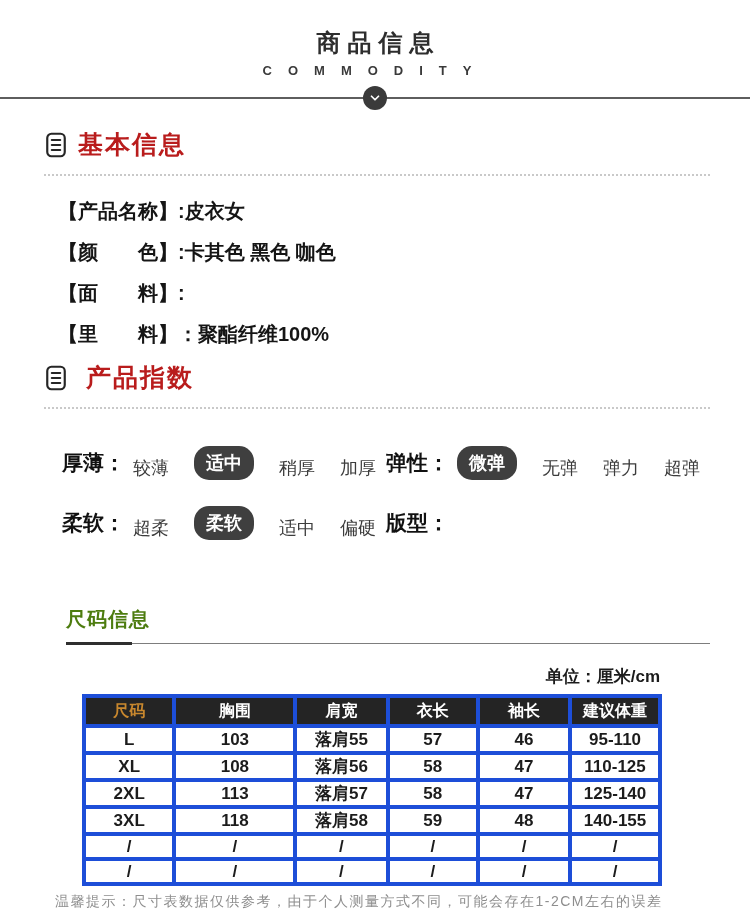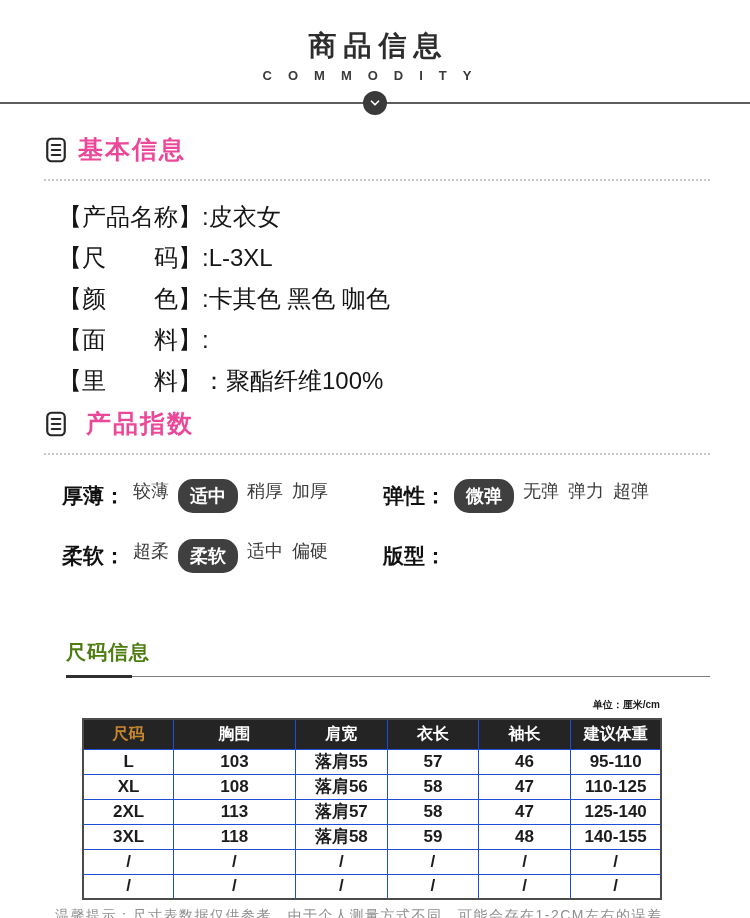--- a/index.html
+++ b/index.html
@@ -12,21 +12,21 @@
     margin: 0 auto;
     background: #ffffff;
     overflow: hidden;
     color: #1c1c1c;
   }
 
   
   .top-header { padding-top: 28px; }
   .page-title {
     text-align: center;
-    font-size: 28px;
+    font-size: 24px;
     font-weight: bold;
     color: #2d2d2d;
     letter-spacing: 7px;
     padding-left: 7px;
     line-height: 1.25;
   }
   .page-subtitle {
     text-align: center;
     font-size: 13px;
     font-weight: bold;
@@ -50,59 +50,59 @@
   
   .section-header {
     display: flex; align-items: center; gap: 12px;
     margin-left: 46px;
   }
   .section-header.first { margin-top: 16px; }
   .section-header.second { margin-top: 6px; gap: 20px; }
   .section-title {
     font-size: 25px;
     font-weight: bold;
-    color: #ec4899;
+    color: #b91c1c;
     letter-spacing: 2px;
   }
   .doc-icon svg { display: block; }
   .dotted-sep {
     margin: 13px 40px 0 44px;
     height: 0;
     border-top: 2px dotted #c9c9c9;
   }
 
   
   .spec-list { margin: 15px 0 0 58px; }
   .spec-row {
     display: flex; align-items: center;
     height: 41px;
-    font-size: 24px;
-    font-weight: normal;
+    font-size: 20px;
+    font-weight: bold;
     color: #151515;
   }
   .spec-label { white-space: pre; }
   .spec-value { white-space: pre; }
 
   
   .index-grid {
-    margin: 24px 56px 0 62px;
+    margin: 37px 56px 0 62px;
     display: grid;
     grid-template-columns: 1fr 1fr;
     row-gap: 26px;
     column-gap: 10px;
   }
   .index-group { display: flex; align-items: center; height: 34px; }
   .index-label {
     font-size: 21px;
     font-weight: bold;
     color: #111;
     margin-right: 8px;
     white-space: nowrap;
   }
-  .index-options { display: flex; align-items: flex-start; gap: 9px; }
+  .index-options { display: flex; align-items: flex-end; gap: 25px; }
   .opt {
     font-size: 18px;
     color: #3c3c3c;
     white-space: nowrap;
   }
   .opt.selected {
     background: #3f3f3f;
     color: #ffffff;
     font-weight: bold;
     border-radius: 15px;
@@ -117,34 +117,34 @@
     color: #4d7c0f;
     letter-spacing: 1px;
   }
   .size-rule { display: flex; align-items: center; margin-top: 9px; }
   .size-rule .thick { width: 66px; height: 3px; background: #2f2f2f; }
   .size-rule .thin { flex: 1; height: 1px; background: #7d7d7d; }
 
   .unit-label {
     margin: 20px 90px 0 0;
     text-align: right;
-    font-size: 10px;
+    font-size: 17px;
     font-weight: bold;
     color: #1b1b1b;
   }
 
   table.size-table {
     margin: 6px 0 0 82px;
     width: 580px;
     border-collapse: collapse;
     border: 2px solid #4c4c4c;
     table-layout: fixed;
   }
   .size-table th, .size-table td {
-    border: 1px solid #1d4ed8;
+    border: 4px solid #1d4ed8;
     text-align: center;
     vertical-align: middle;
   }
   .size-table thead th {
     background: #242424;
     color: #ffffff;
     height: 30px;
     font-size: 16px;
     font-weight: bold;
   }
@@ -194,24 +194,20 @@
     <span class="section-title">基本信息</span>
   </div>
   <div class="dotted-sep"></div>
 
   <div class="spec-list">
     <div class="spec-row">
       <span class="spec-label">【产品名称】:</span>
         <span class="spec-value">皮衣女</span>
     </div>
     <div class="spec-row">
-      <span class="spec-label">【尺　　码】:</span>
-        <span class="spec-value">L-3XL</span>
-    </div>
-    <div class="spec-row">
       <span class="spec-label">【颜　　色】:</span>
         <span class="spec-value">卡其色 黑色 咖色</span>
     </div>
     <div class="spec-row">
       <span class="spec-label">【面　　料】:</span>
     </div>
     <div class="spec-row">
       <span class="spec-label">【里　　料】：</span>
         <span class="spec-value">聚酯纤维100%</span>
     </div>

